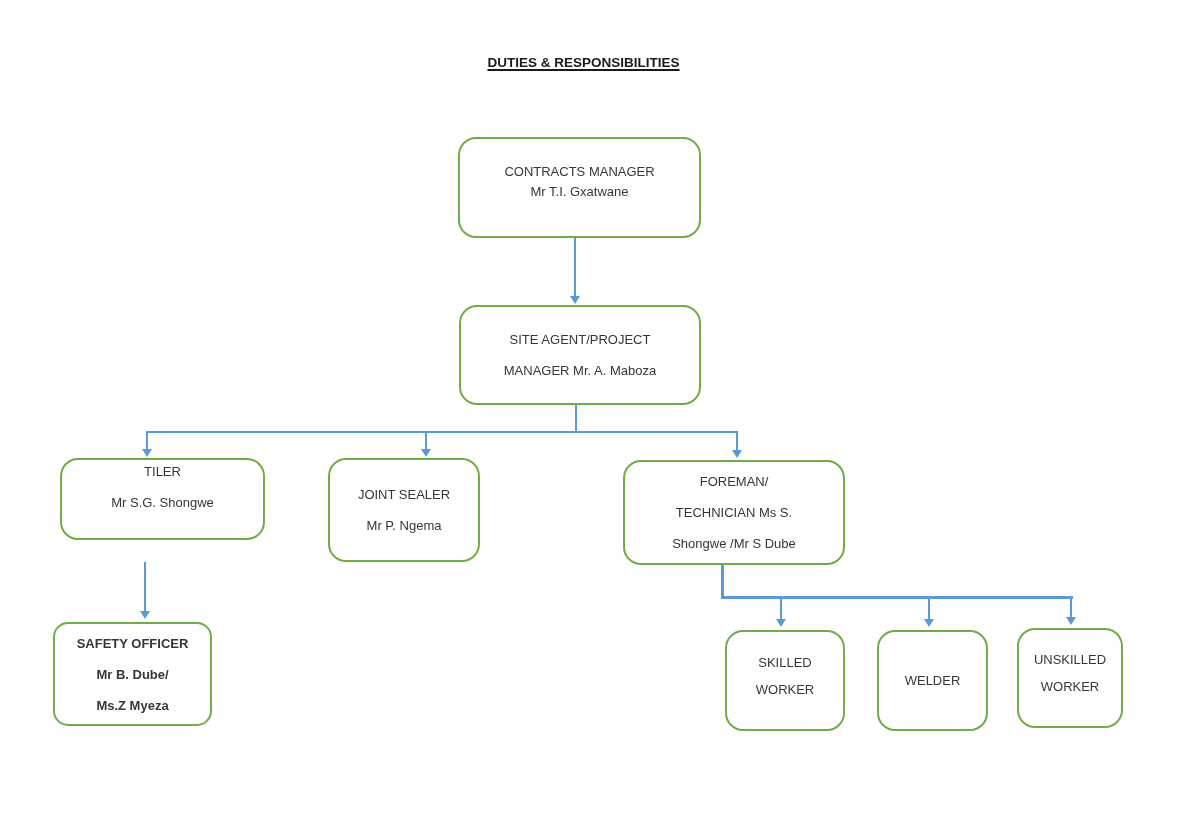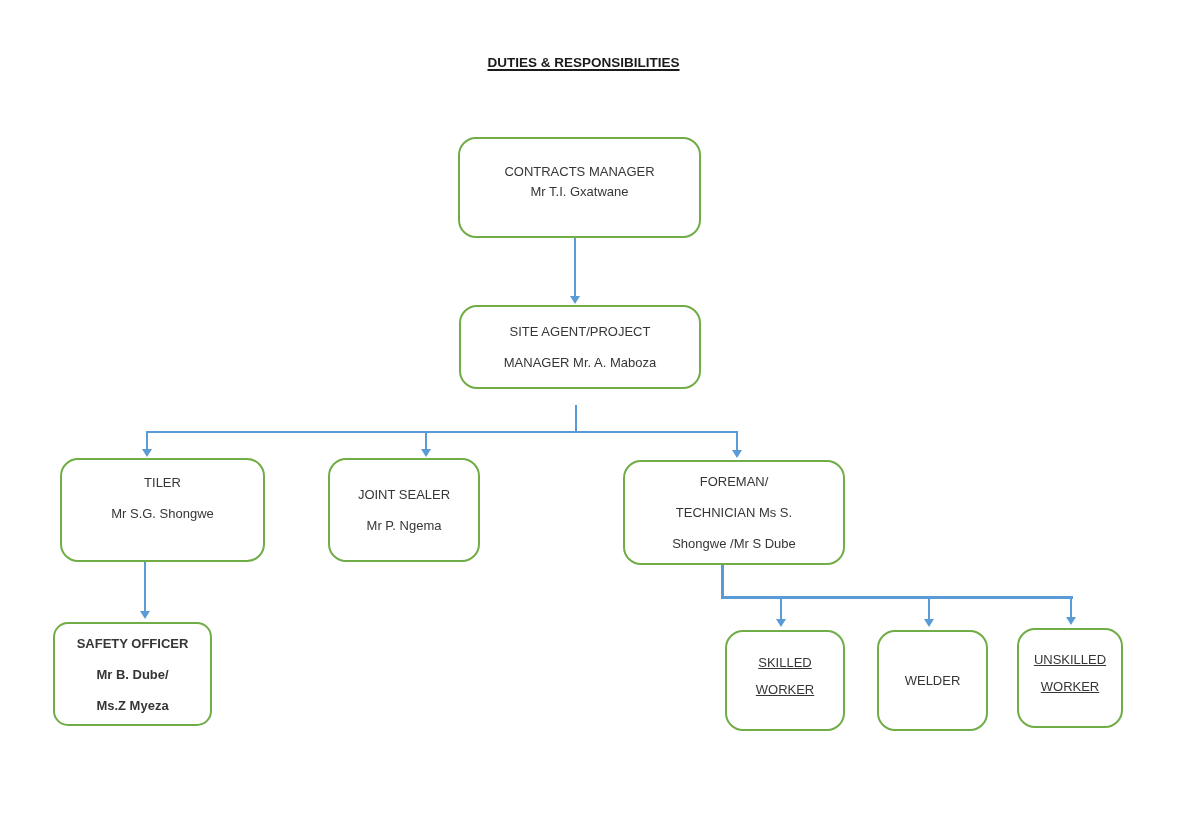--- a/index.html
+++ b/index.html
@@ -51,25 +51,25 @@
     background:#ffffff;
     display:flex;
     flex-direction:column;
     align-items:center;
     justify-content:center;
     gap:18px;
     font-size:13px;
     line-height:1;
     text-align:center;
   }
-  .node.tight{gap:14px;text-decoration:underline;}
+  .node.tight{gap:14px;}
   .bl{white-space:nowrap;}
   #n-contracts   {left:458px; top:137px; width:243px; height:101px; padding-bottom:12px;gap:7px;}
-  #n-siteagent   {left:459px; top:305px; width:242px; height:84px; }
-  #n-tiler       {left:60px;  top:458px; width:205px; height:104px; padding-bottom:24px;}
+  #n-siteagent   {left:459px; top:305px; width:242px; height:100px; }
+  #n-tiler       {left:60px;  top:458px; width:205px; height:82px; padding-bottom:24px;}
   #n-jointsealer {left:328px; top:458px; width:152px; height:104px;}
   #n-foreman     {left:623px; top:460px; width:222px; height:105px;}
   #n-safety      {left:53px;  top:622px; width:159px; height:104px; border-radius:15px;font-weight:bold;}
   #n-skilled     {left:725px; top:630px; width:120px; height:101px; padding-bottom:10px;}
   #n-welder      {left:877px; top:630px; width:111px; height:101px;}
   #n-unskilled   {left:1017px;top:628px; width:106px; height:100px; padding-bottom:10px;}
   
   .vl{position:absolute; width:2px; background:var(--blue);}
   .hl{position:absolute; height:2px; background:var(--blue);}
   .thick{width:3px;}

